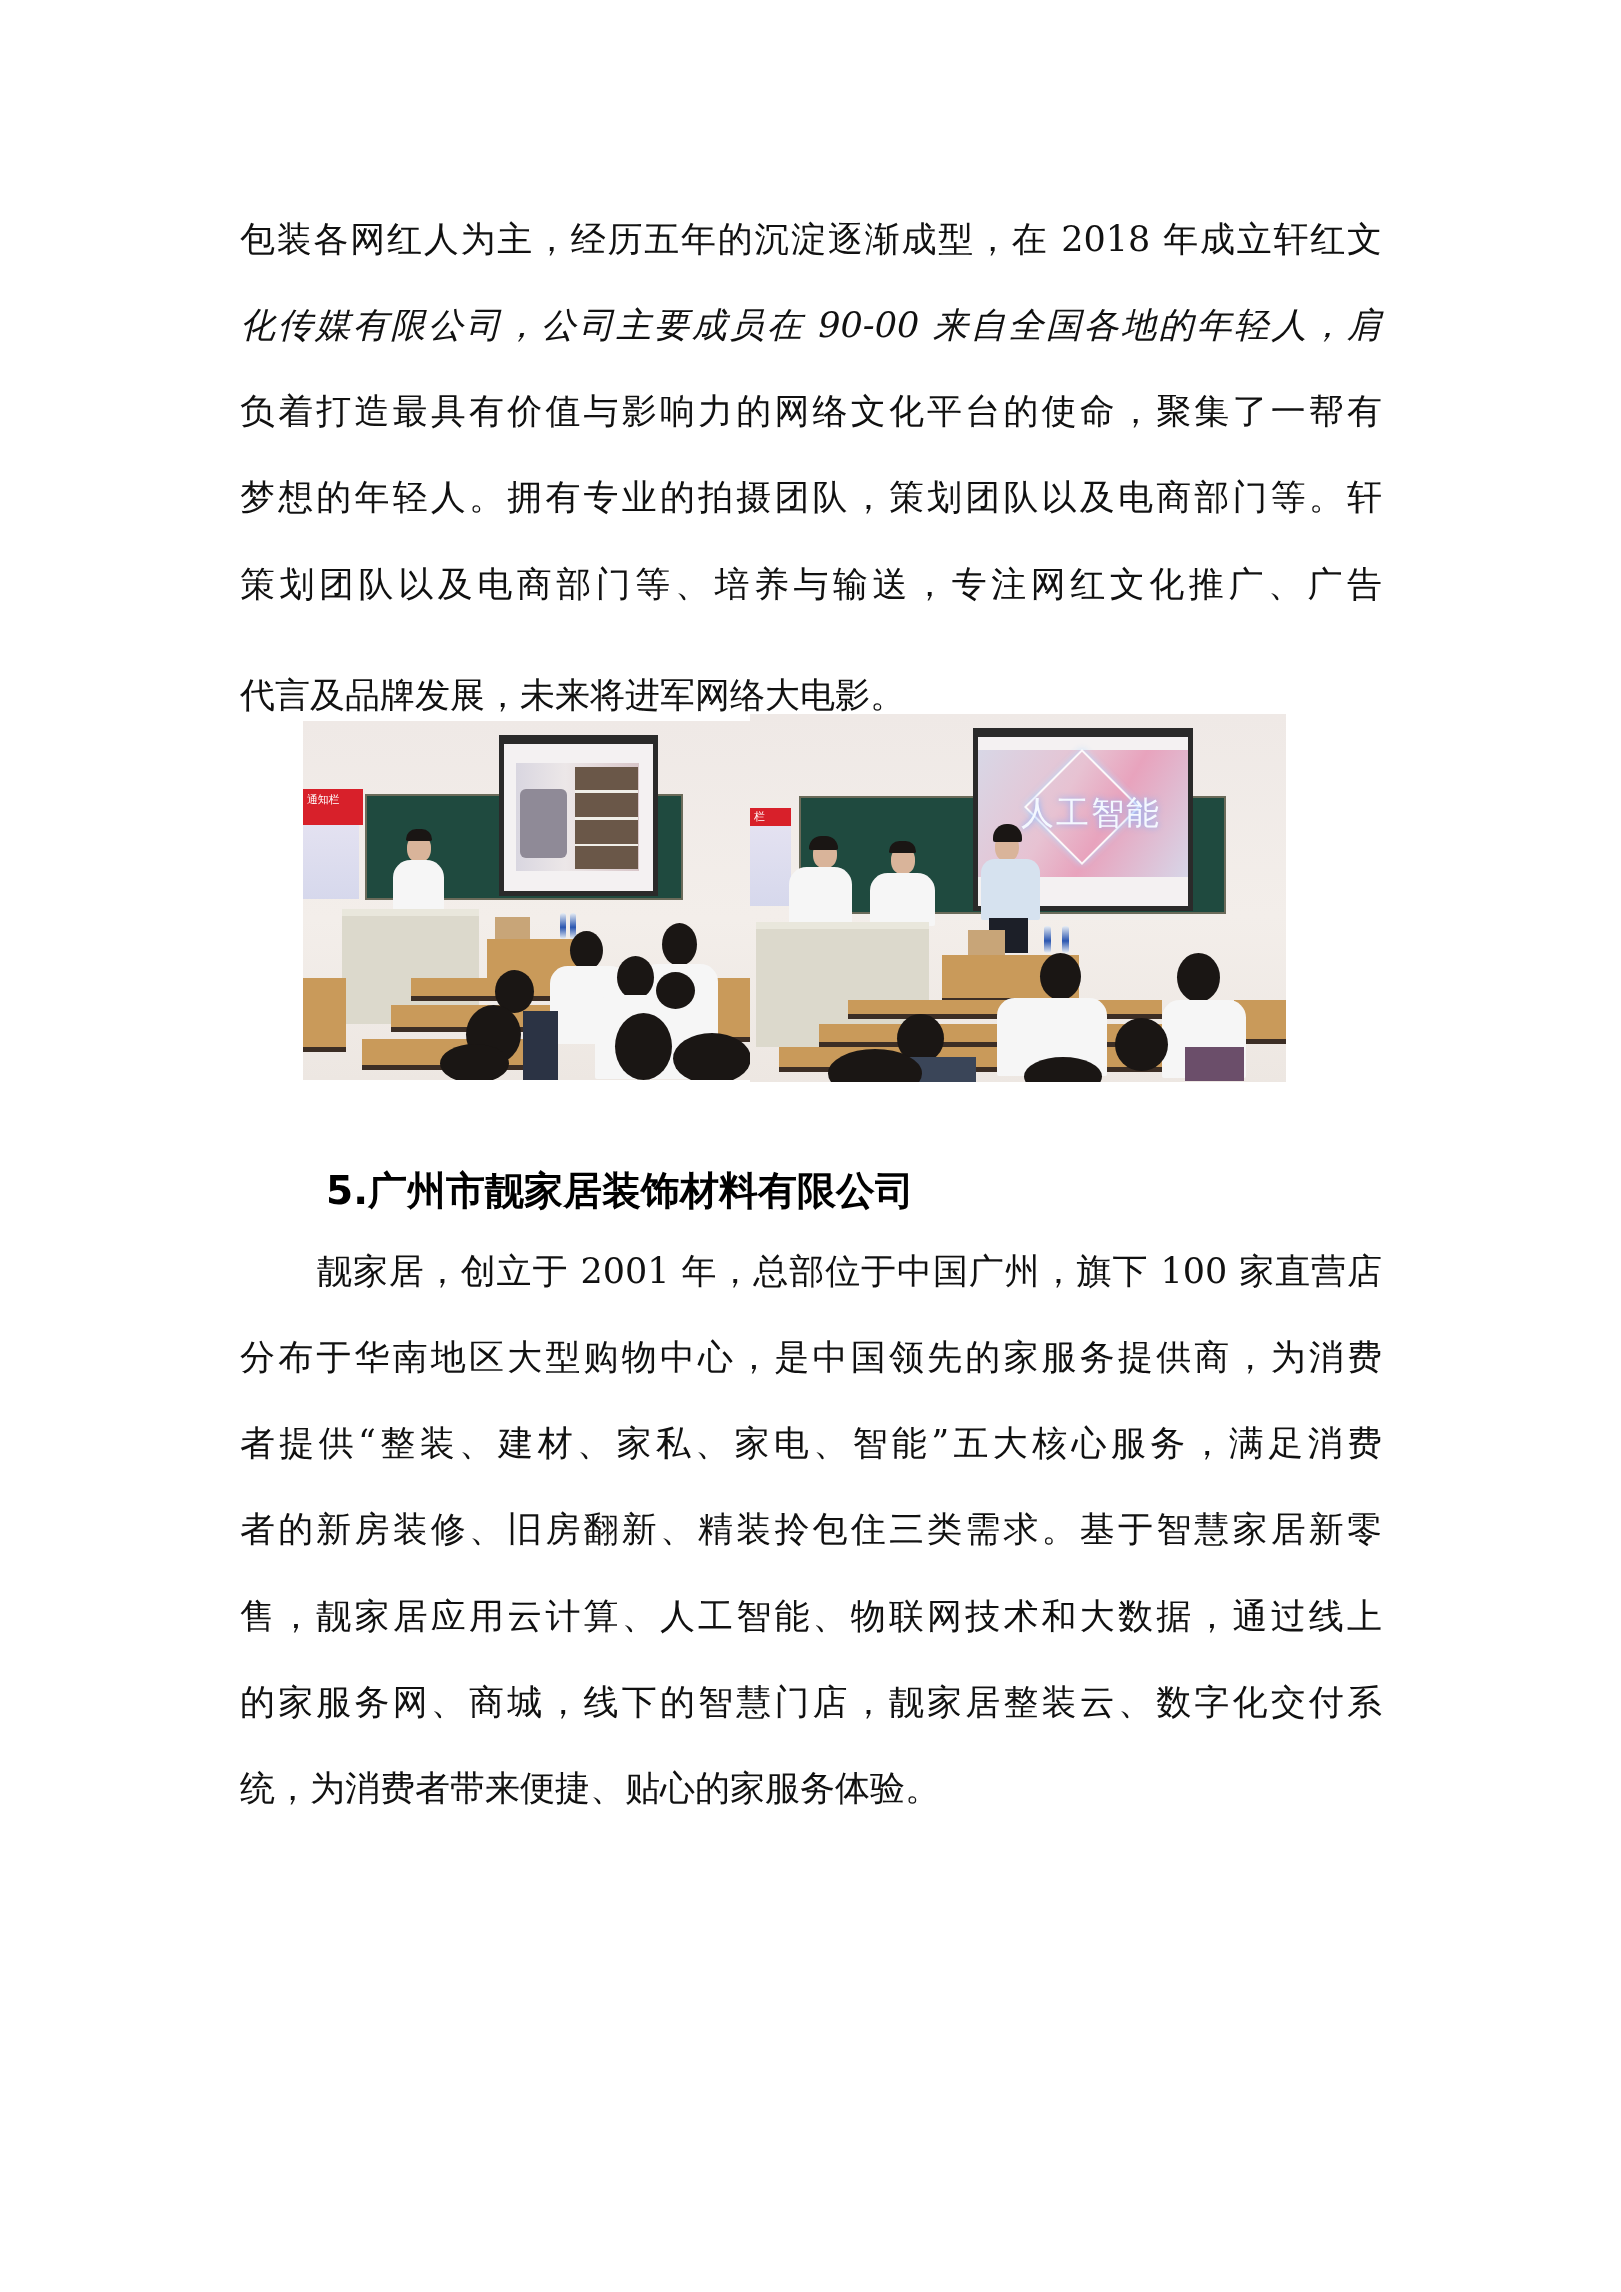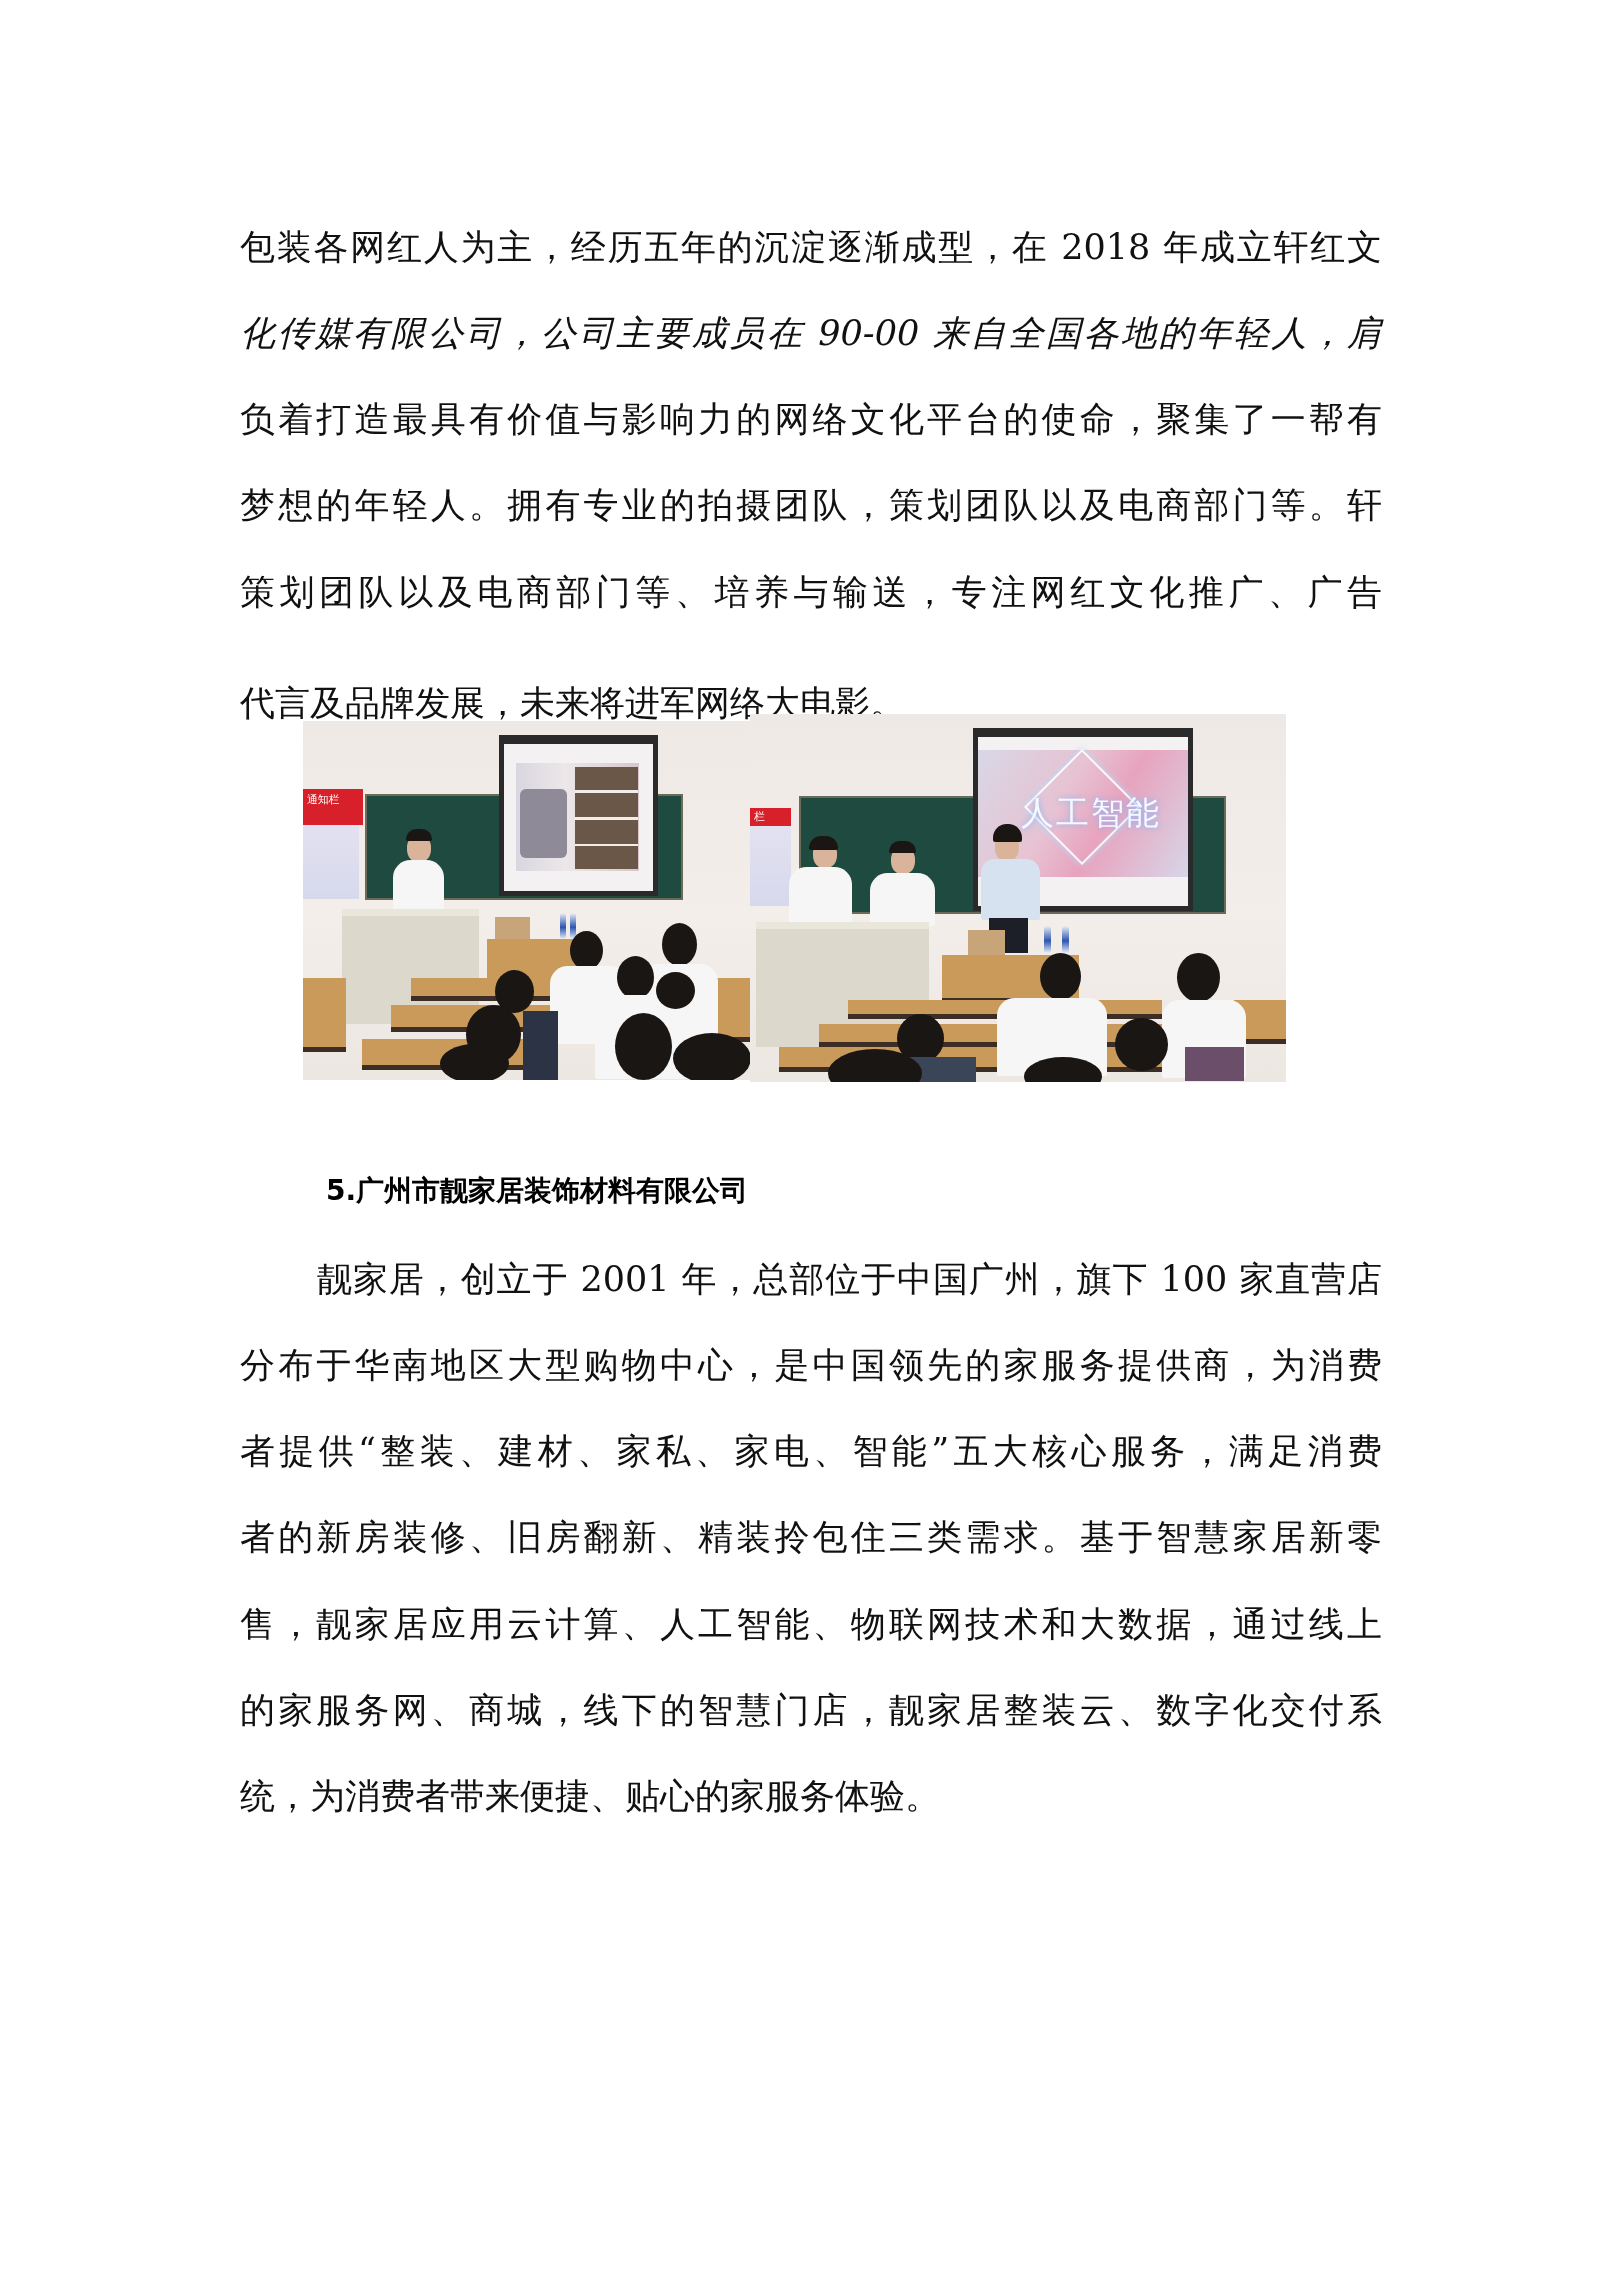--- a/index.html
+++ b/index.html
@@ -1,27 +1,27 @@
 <!DOCTYPE html>
 <html><head>
 <meta charset="utf-8">
 <style>
   html, body { margin: 0; padding: 0; background: #ffffff; }
   body { width: 1621px; height: 2293px; position: relative; overflow: hidden;
          font-family: "DejaVu Serif", "Liberation Serif", serif; color: #111111; }
   .page { position: absolute; left: 0; top: 0; width: 1621px; height: 2293px; background: #ffffff; }
   .line { position: absolute; left: 240px; width: 1142px; height: 43px; line-height: 43px;
-          font-size: 35px; white-space: nowrap; text-align: justify; text-align-last: justify; margin-top: 8px; }
+          font-size: 35px; white-space: nowrap; text-align: justify; text-align-last: justify; }
   .line.last { text-align: left; text-align-last: left; }
   .line.indent { left: 317px; width: 1065px; }
   .photo { position: absolute; overflow: hidden; }
   .caption { position: absolute; left: 431px; width: 765px; top: 1106px; height: 35px; line-height: 35px;
              font-size: 28px; text-align: center; color: #222222; }
   .heading { position: absolute; left: 326px; top: 1168px; height: 45px; line-height: 45px;
-             font-size: 28px; font-weight: bold; font-family: "DejaVu Sans", "Liberation Sans", sans-serif; color: #000000; white-space: nowrap; }
+             font-size: 39px; font-weight: bold; font-family: "DejaVu Sans", "Liberation Sans", sans-serif; color: #000000; white-space: nowrap; }
   
   .wall { position: absolute; left: 0; top: 0; width: 100%; height: 100%; background: linear-gradient(#efe9e6, #f3eeea 55%, #ede7e2); }
   .abs { position: absolute; }
   .board { background: #1f4a3f; border: 2px solid #6b6b5a; }
   .screen { background: #f4f1f2; border: 5.9px solid #2a2a2a; border-top-width: 9.8px; }
   .notice { background: #d8202a; color: #fff; font-size: 10.8px; line-height: 21.6px; font-family: "DejaVu Sans", sans-serif; padding-left: 3.9px; }
   .notice-panel { background: linear-gradient(#e7e4f2, #d6d8ec); }
   .podium { background: #dcd9cc; border-top: 7.8px solid #e9e7dc; }
   .desk { background: #c99a5a; border-bottom: 5.9px solid #3c2e25; }
   .shirt { background: #f6f6f6; border-radius: 17.6px 17.6px 2px 2px; }

